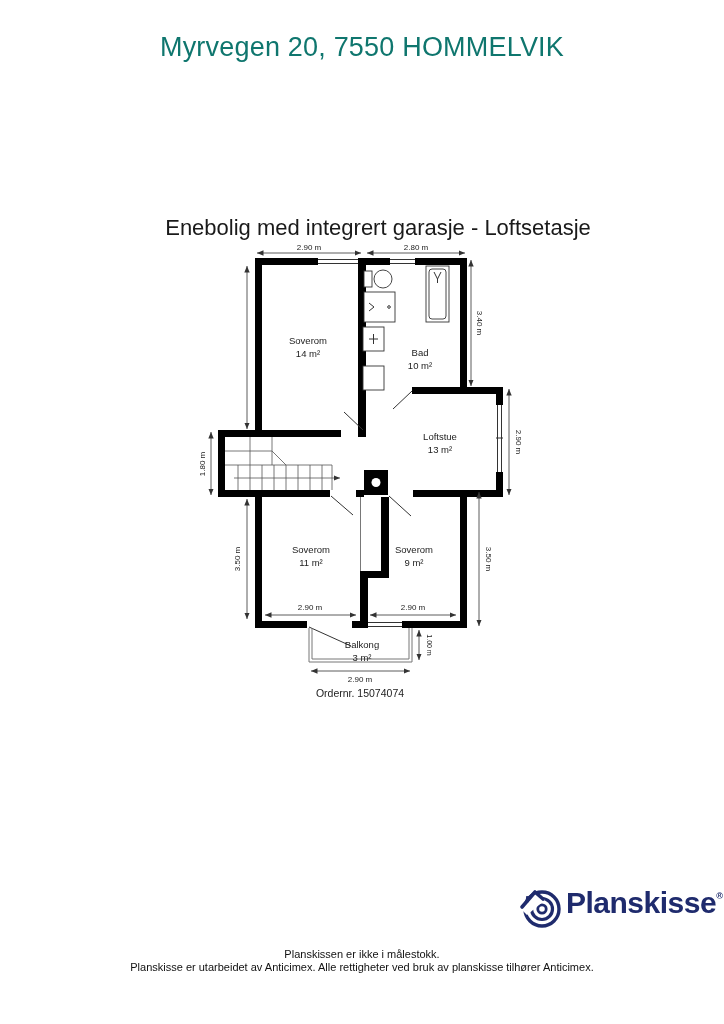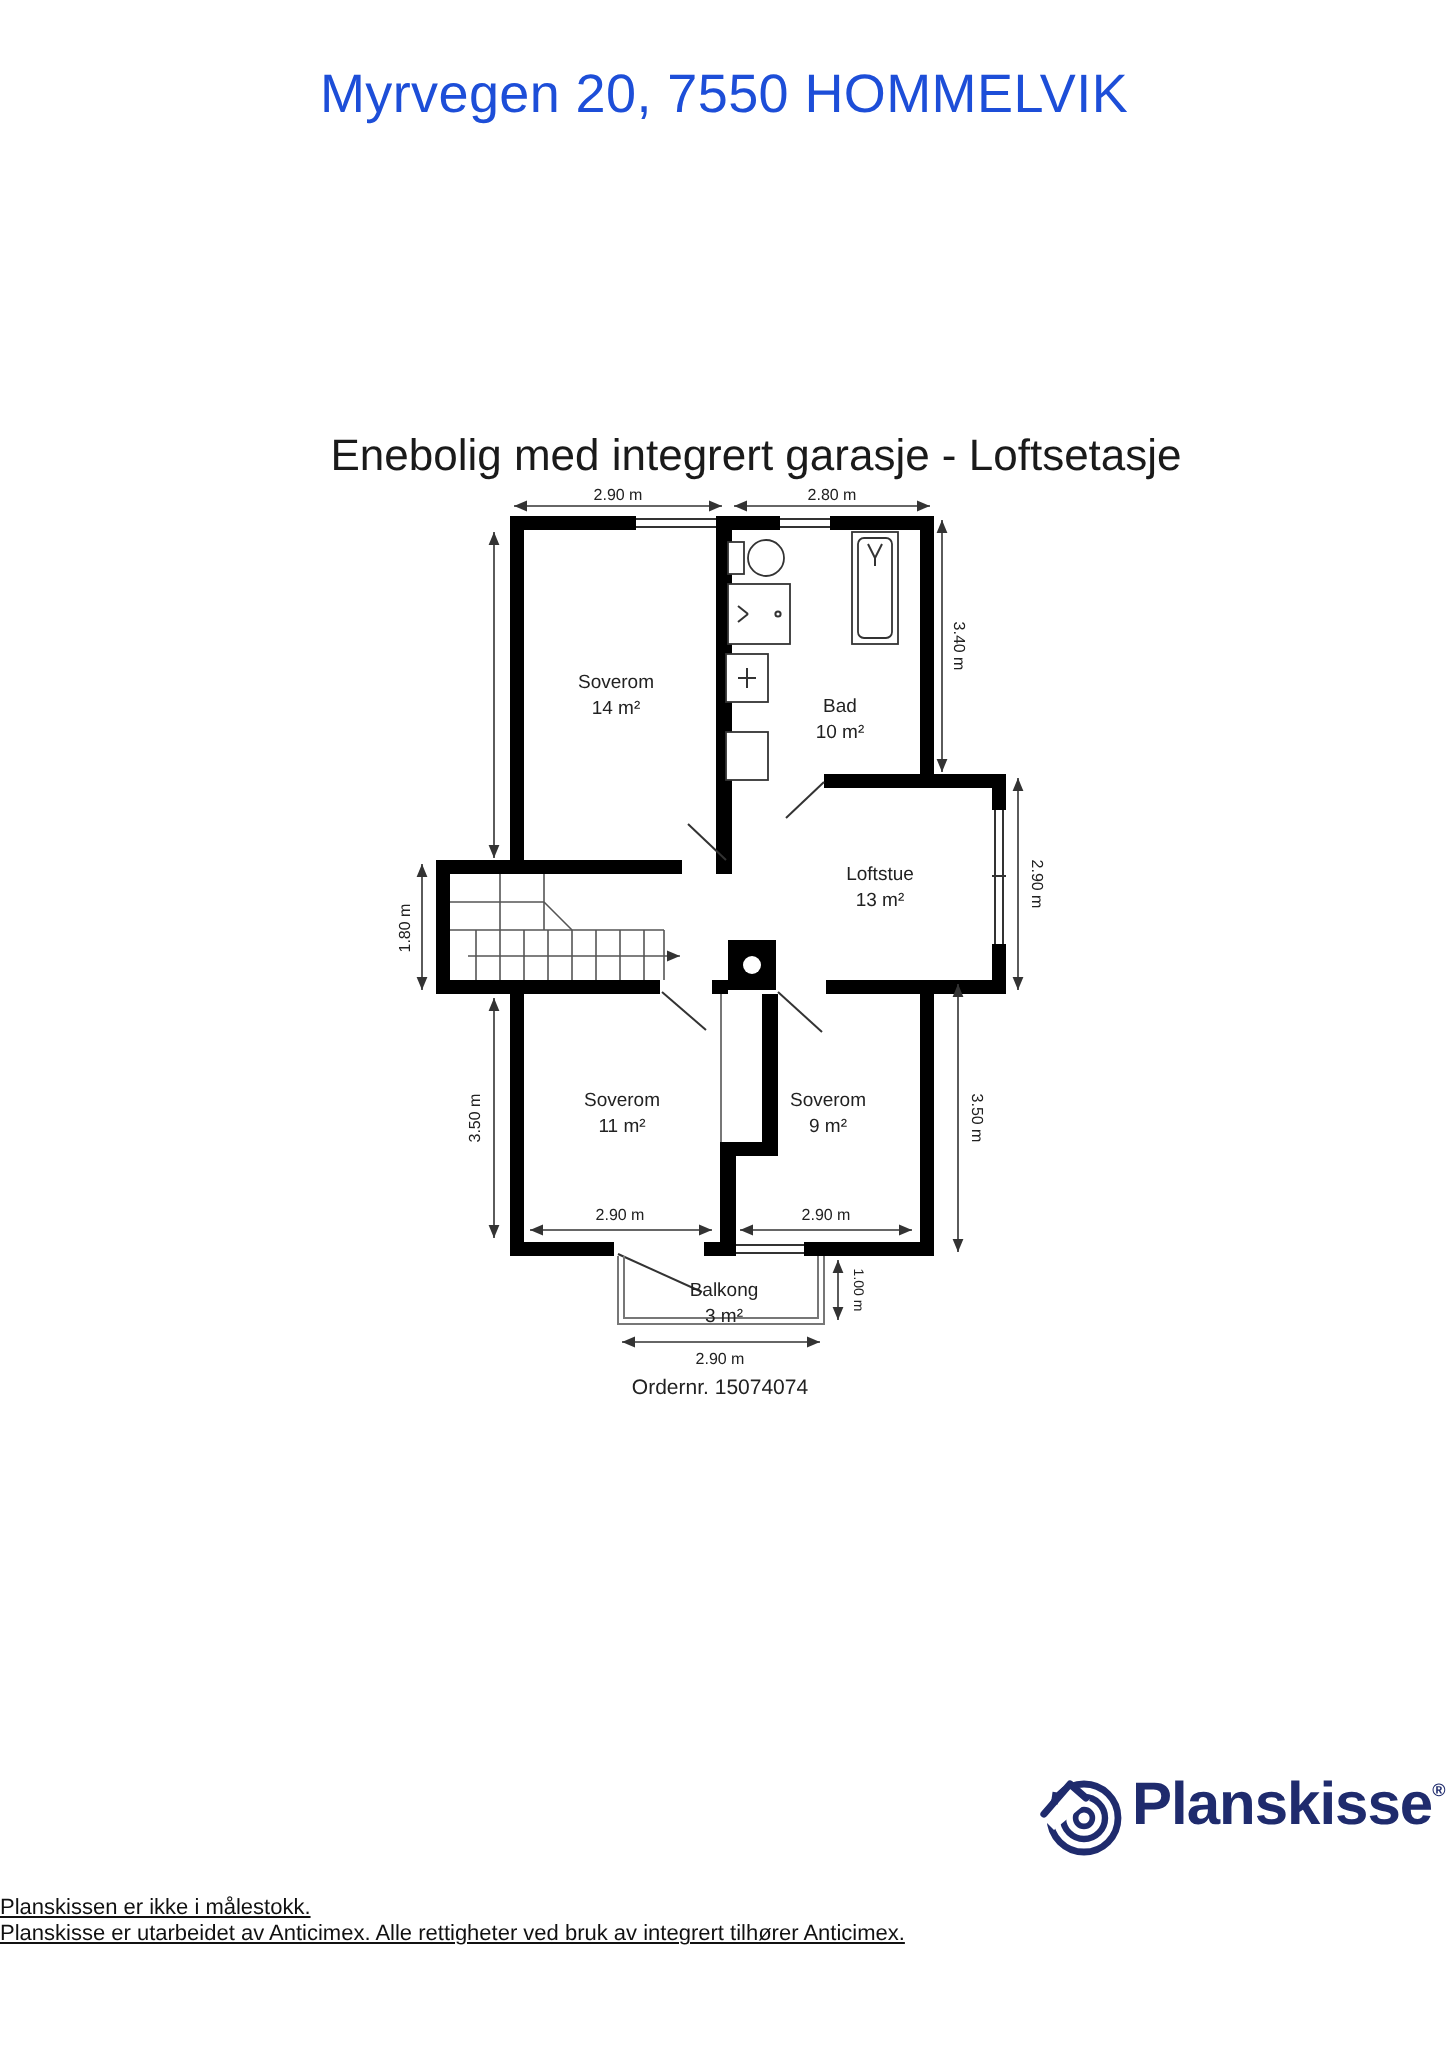--- a/index.html
+++ b/index.html
@@ -1,38 +1,38 @@
 <!DOCTYPE html>
 <html><head>
 <meta charset="utf-8">
 <style>
   html,body{margin:0;padding:0;background:#ffffff;}
   #page{position:relative;width:724px;height:1024px;background:#ffffff;overflow:hidden;
         font-family:"Liberation Sans", sans-serif;color:#1a1a1a;}
   .title{position:absolute;left:0;top:32px;width:724px;text-align:center;
-         font-size:27px;letter-spacing:0.2px;color:#1d4ed8;}
+         font-size:27px;letter-spacing:0.2px;color:#0f766e;}
   .subtitle{position:absolute;left:0;top:215px;width:724px;text-align:center;
             font-size:22px;color:#1a1a1a;margin-left:16px;}
   svg text{font-family:"Liberation Sans", sans-serif;}
   .dimtxt{font-size:8px;fill:#222;}
   .dimtxt-s{font-size:7px;fill:#222;}
   .roomtxt{font-size:9.5px;fill:#222;}
   .ordertxt{font-size:10.5px;fill:#222;}
   .wall{fill:#000;stroke:none;}
   .thin{stroke:#333;stroke-width:1;fill:none;}
   .fix{stroke:#333;stroke-width:0.9;fill:#fff;}
   .stair{stroke:#555;stroke-width:0.8;fill:none;}
   .balc{stroke:#777;stroke-width:1;fill:none;}
   .dim{stroke:#333;stroke-width:0.8;fill:none;}
   .logo{position:absolute;left:512px;top:878px;width:200px;height:60px;}
   .logo-text{position:absolute;left:54px;top:8px;font-size:30px;font-weight:bold;
              color:#1f2b6d;letter-spacing:-0.5px;}
   .logo-reg{font-size:9px;font-weight:bold;vertical-align:14px;}
-  .footer{position:absolute;left:0;top:948px;width:724px;text-align:left;
-          font-size:11px;line-height:13.2px;color:#111;text-decoration:underline;}
+  .footer{position:absolute;left:0;top:948px;width:724px;text-align:center;
+          font-size:11px;line-height:13.2px;color:#111;}
 </style>
 </head>
 <body>
 
 <div id="page">
 
   <div class="title">Myrvegen 20, 7550 HOMMELVIK</div>
   <div class="subtitle">Enebolig med integrert garasje - Loftsetasje</div>
 
   <svg style="position:absolute;left:190px;top:235px;width:350px;height:475px" viewBox="190 235 350 475" xmlns="http://www.w3.org/2000/svg">
@@ -220,16 +220,16 @@
       <circle cx="24" cy="26" r="4.2" fill="none" stroke="#1f2b6d" stroke-width="2.8"></circle>
       <polygon points="3,26 17,8 27,17 9,32" fill="#ffffff"></polygon>
       <path d="M4,24 L17,9 L25,16" fill="none" stroke="#1f2b6d" stroke-width="3.6" stroke-linecap="round" stroke-linejoin="round"></path>
       <rect x="8" y="13" width="3.4" height="6" fill="#1f2b6d" transform="rotate(8 9 15)"></rect>
     </svg>
     <span class="logo-text"><span>Planskisse</span><span class="logo-reg">®</span></span>
   </div>
 
   <div class="footer">
     <div>Planskissen er ikke i målestokk.</div>
-    <div>Planskisse er utarbeidet av Anticimex. Alle rettigheter ved bruk av integrert tilhører Anticimex.</div>
+    <div>Planskisse er utarbeidet av Anticimex. Alle rettigheter ved bruk av planskisse tilhører Anticimex.</div>
   </div>
 
 </div>
 
 </body></html>

